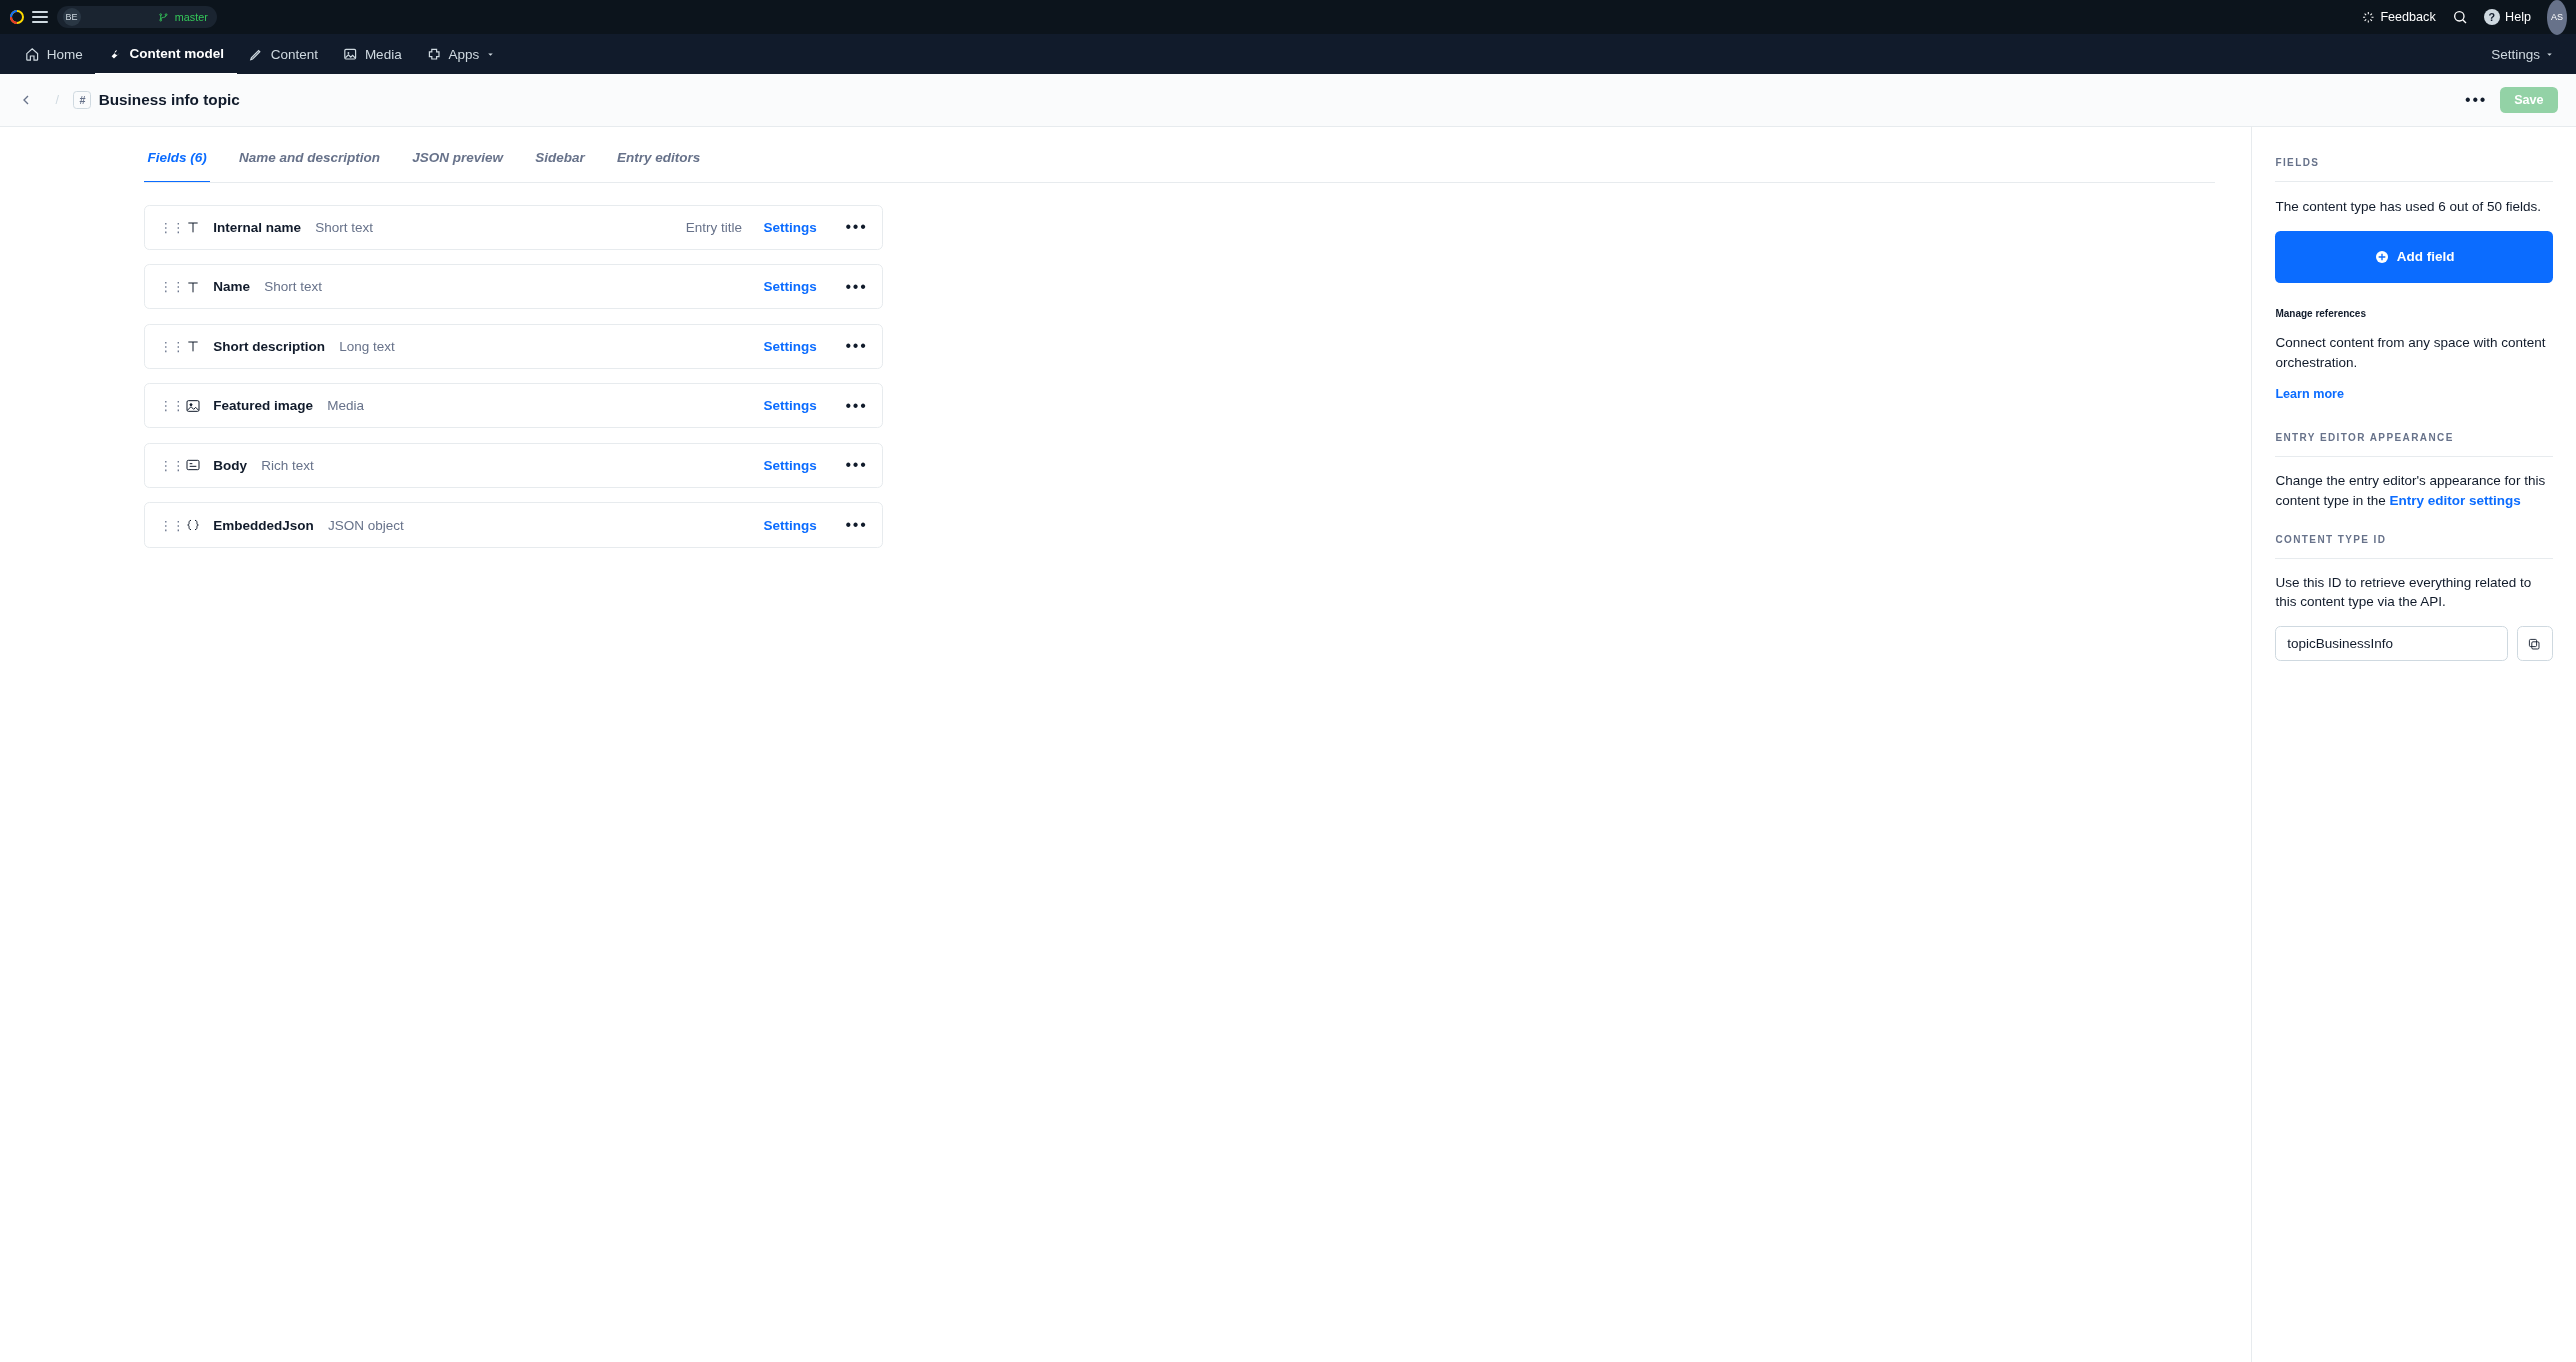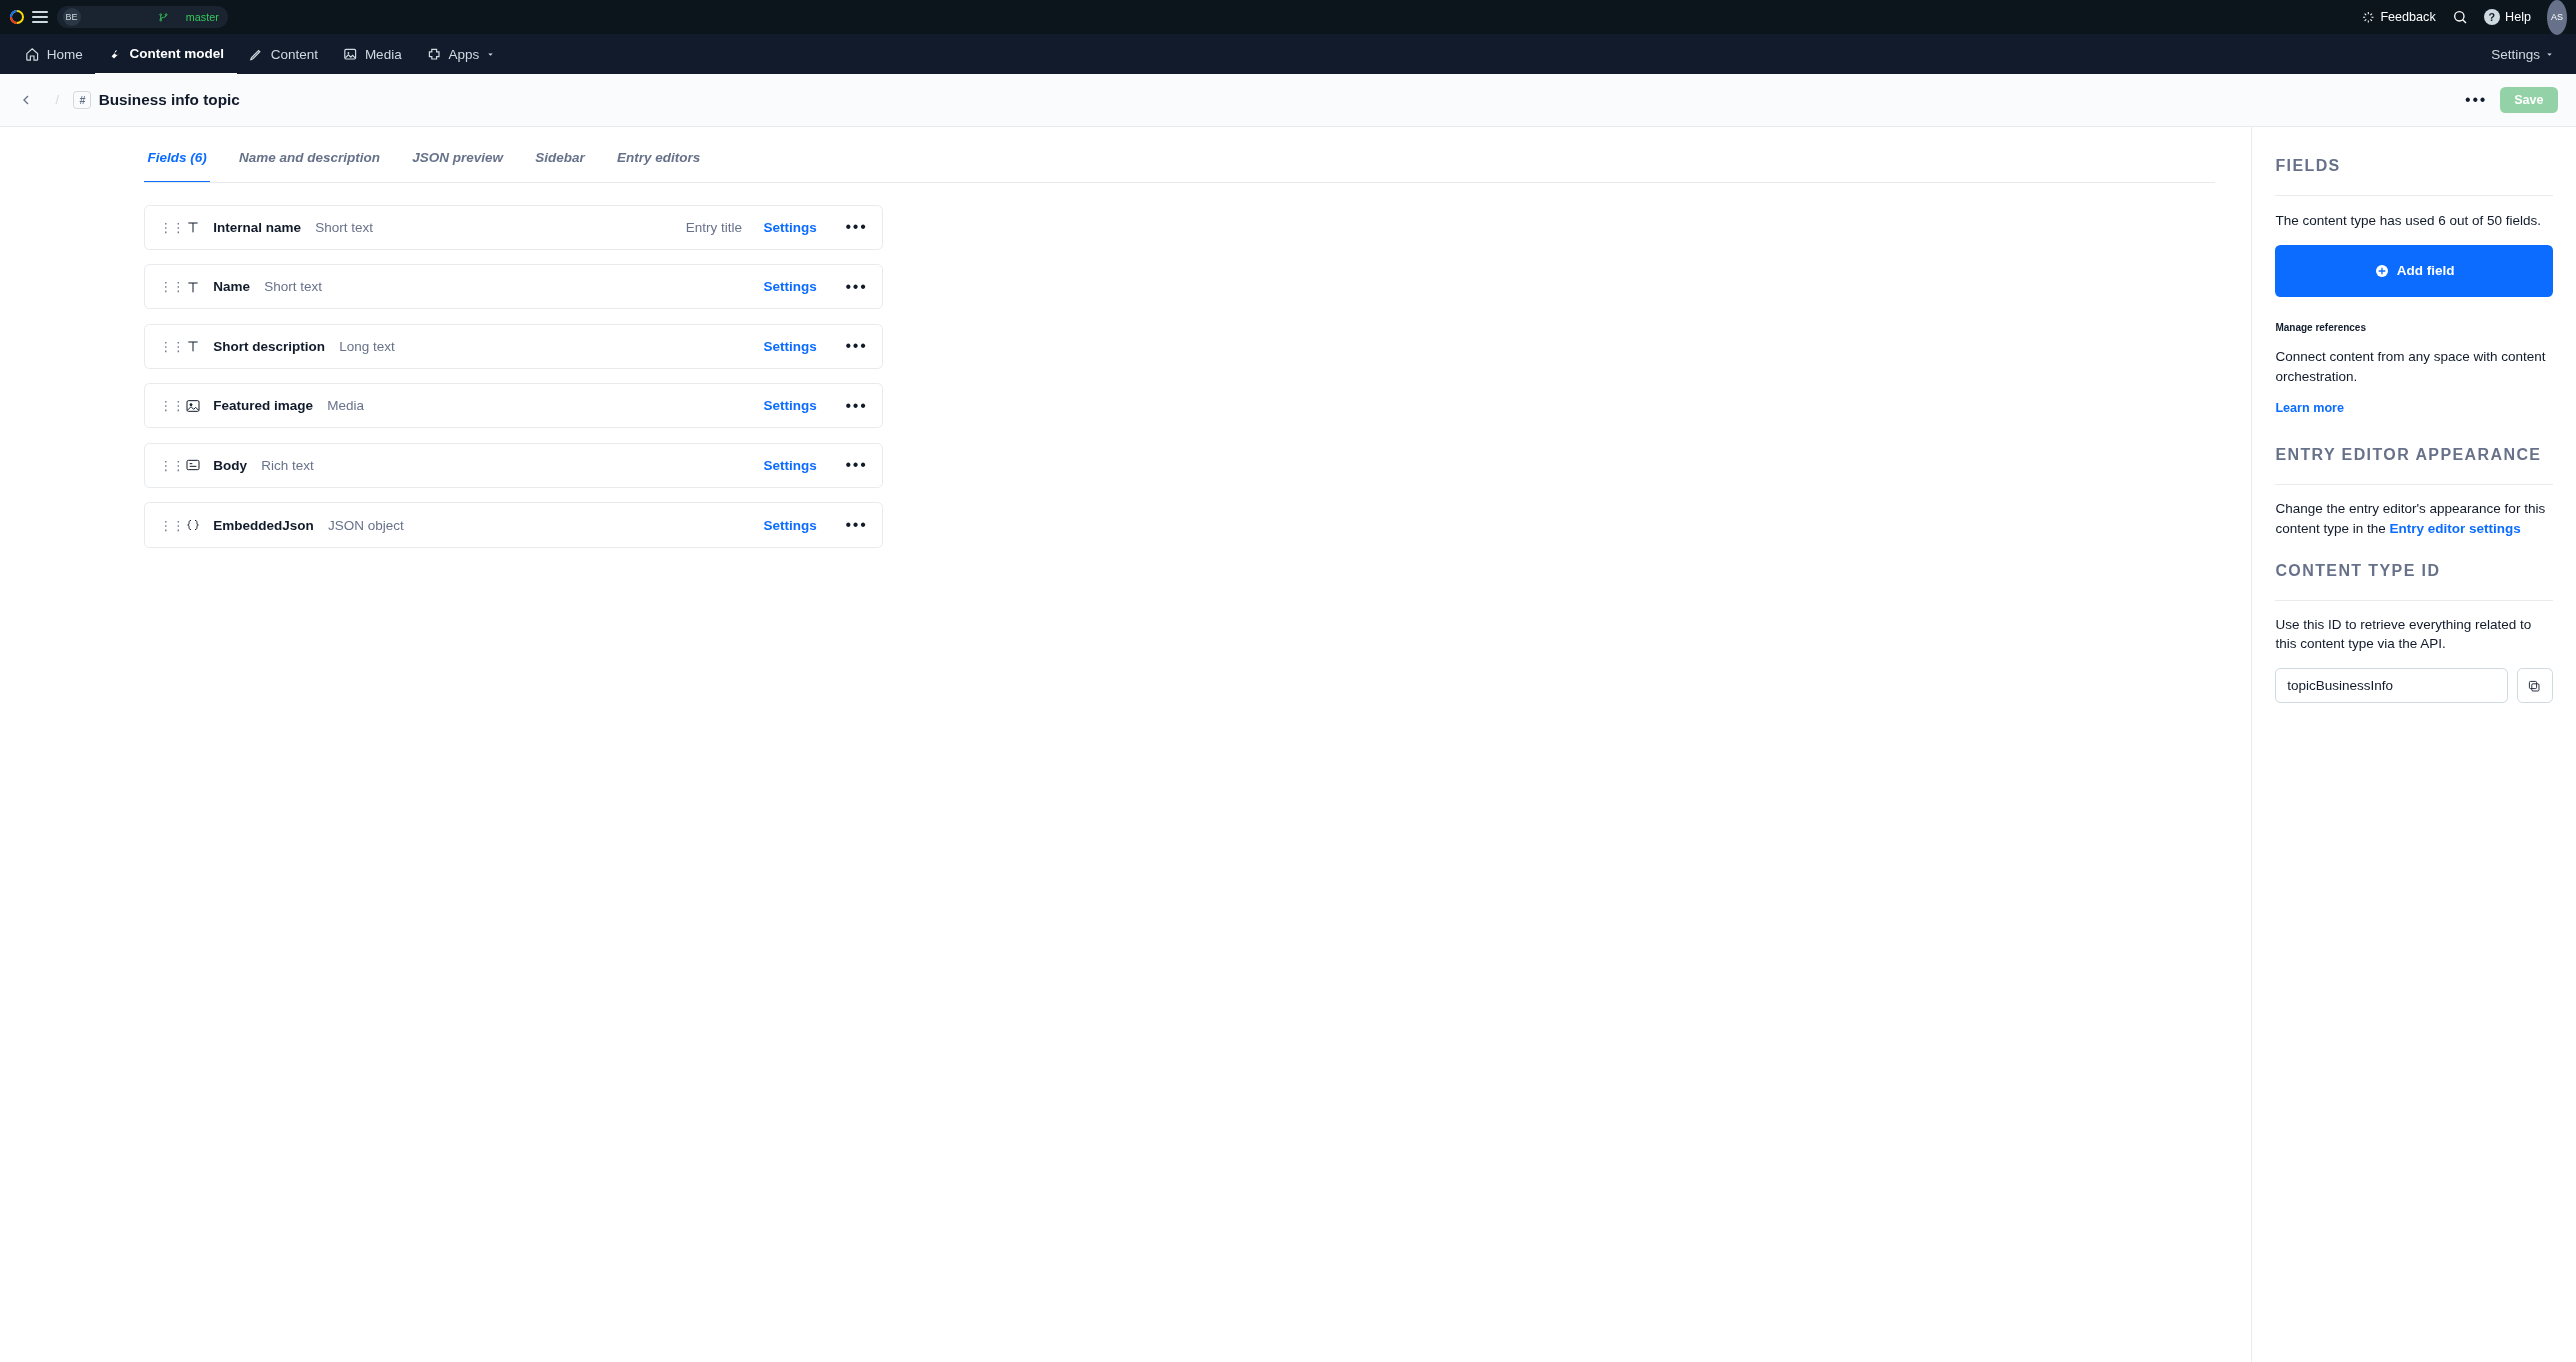--- a/index.html
+++ b/index.html
@@ -7,21 +7,21 @@
 
 
 .topbar { background: #0c141c; height: 34px; display: flex; align-items: center; padding: 8px 9px; color: #cfd9e0; }
 .logo { width:16px; height:16px; margin-right:7.2px; display:flex; align-items:center; justify-content:center;}
 .logo svg { width:16px; height:16px;}
 .hamburger { width:16px; height:16px; margin-right:9px; display:flex; flex-direction:column; justify-content:space-around; cursor:pointer;}
 .hamburger span{display:block;height:1.8px;background:#cfd9e0;border-radius:0.9px;}
 .env-pill { background:#1a2430; border-radius:18px; padding:1.8px 9px 1.8px 5.4px; display:flex; align-items:center; font-size:10.8px; gap:7.2px;}
 .env-pill .be{background:#2a3744;border-radius:50%;width:18px;height:18px;display:flex;align-items:center;justify-content:center;font-size:9px;color:#cfd9e0;}
 .env-pill .spacer{flex:0 0 63px;}
-.env-pill .branch{color:#34c759; display:flex; align-items:center; gap:17px; font-family:ui-monospace, SFMono-Regular, Menlo, monospace;}
+.env-pill .branch{color:#34c759; display:flex; align-items:center; gap:6px; font-family:ui-monospace, SFMono-Regular, Menlo, monospace;}
 .topbar-spacer{flex:1;}
 .topbar-right{display:flex;align-items:center;gap:16px;color:#fff;font-size:12.6px;}
 .topbar-right .item{display:flex;align-items:center;gap:5.4px;cursor:pointer;}
 .avatar-sm{width:20px;height:35px;border-radius:50%;background:#67728a;color:#fff;display:flex;align-items:center;justify-content:center;font-size:9px;}
 .help-badge{width:16px;height:16px;border-radius:50%;background:#cfd9e0;color:#111b2b;display:flex;align-items:center;justify-content:center;font-size:10.8px;font-weight:700;}
 
 
 .navbar{background:#111b2b;height:40px;display:flex;align-items:center;padding:0 12.6px;color:#cfd9e0;}
 .nav-item{display:flex;align-items:center;gap:7.2px;padding:0 12.6px;height:40px;cursor:pointer;font-size:13.5px;}
 .nav-item.active{color:#fff;font-weight:600;border-bottom:1.8px solid #fff;}
@@ -56,21 +56,21 @@
 .ftype-icon{width:16px;height:16px;display:flex;align-items:center;justify-content:center;}
 .ftype-icon svg{width:16px;height:16px;stroke:#111b2b;stroke-width:1.5;fill:none;}
 .fname{font-weight:700;font-size:13.5px;}
 .ftype{color:#67728a;font-size:13.5px;margin-left:1.8px;}
 .frow-spacer{flex:1;}
 .entry-title{color:#67728a;font-size:13.5px;margin-right:9px;}
 .settings-link{color:#0b6cff;font-weight:600;cursor:pointer;font-size:13.5px;}
 .row-more{color:#111b2b;font-size:16px;letter-spacing:1.8px;cursor:pointer;margin-left:16px;}
 
 
-.side-heading{text-transform:uppercase;letter-spacing:1.4px;font-size:16px;color:#67728a;font-weight:700;padding-bottom:20px;border-bottom:0.9px solid #e7ebee;margin-top:9px;}
+.side-heading{text-transform:uppercase;letter-spacing:1.4px;font-size:10px;color:#67728a;font-weight:700;padding-bottom:13px;border-bottom:0.9px solid #e7ebee;margin-top:9px;}
 .side-text{margin:14.4px 0;font-size:13.5px;color:#111b2b;line-height:1.45;}
 .add-field-btn{width:100%;background:#0b6cff;color:#fff;border:none;border-radius:5.4px;padding:18px 0;font-weight:700;font-size:13.5px;display:flex;align-items:center;justify-content:center;gap:7.2px;cursor:pointer;}
 .plus-circle{width:16px;height:16px;}
 .side-sub{font-weight:700;font-size:10px;margin-top:25px;}
 .link{color:#0b6cff;font-weight:600;cursor:pointer;}
 .id-row{display:flex;gap:9px;margin-top:14.4px;}
 .id-input{flex:1;border:0.9px solid #cfd9e0;border-radius:5.4px;padding:9px 10.8px;font-size:13.5px;color:#111b2b;background:#fff;}
 .copy-btn{width:36px;border:0.9px solid #cfd9e0;border-radius:5.4px;background:#fff;display:flex;align-items:center;justify-content:center;cursor:pointer;}
 .copy-btn svg{width:14.4px;height:14.4px;stroke:#111b2b;fill:none;stroke-width:1.5;}
 .slash{color:#cfd9e0;margin:0 1.8px 0 9px;}

